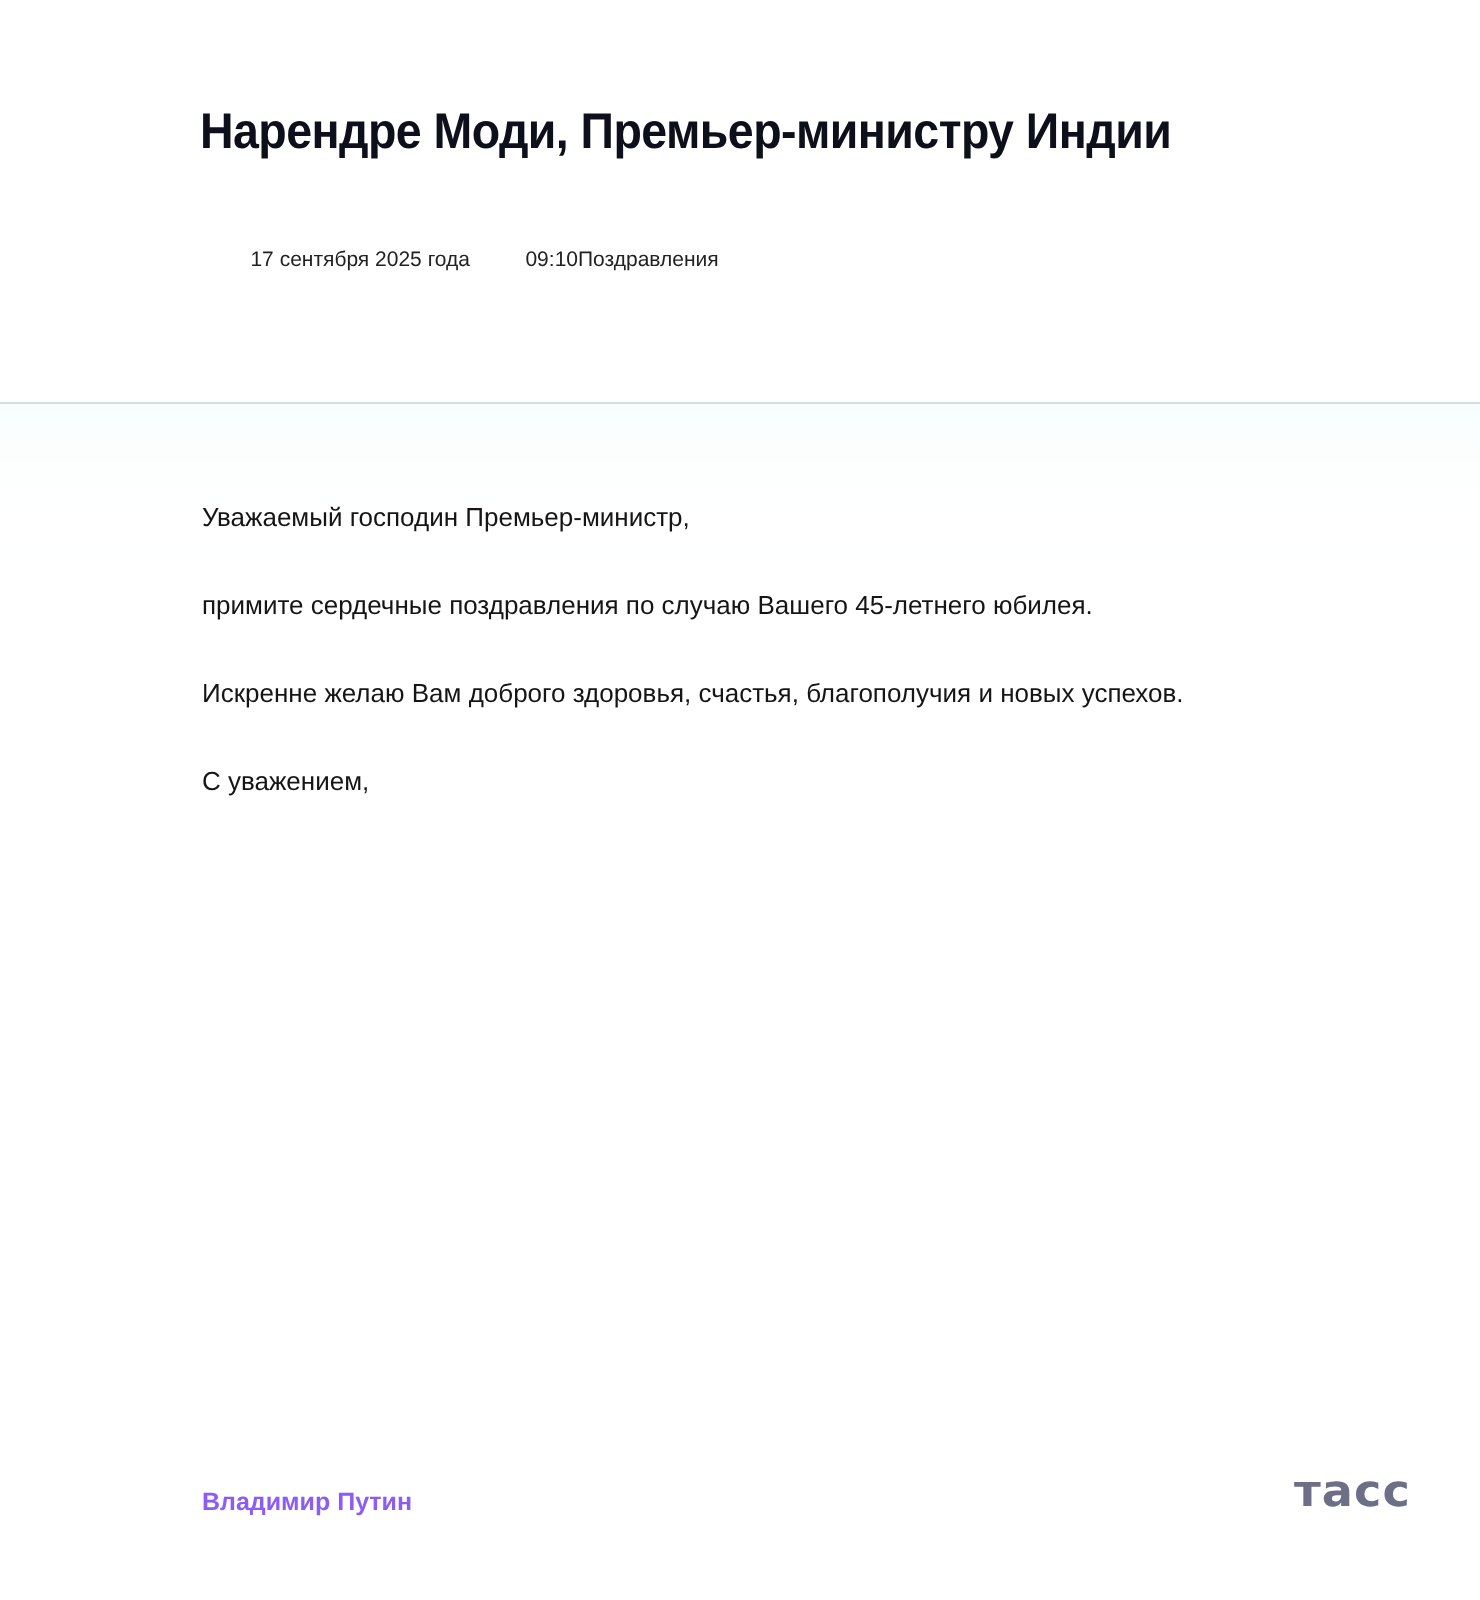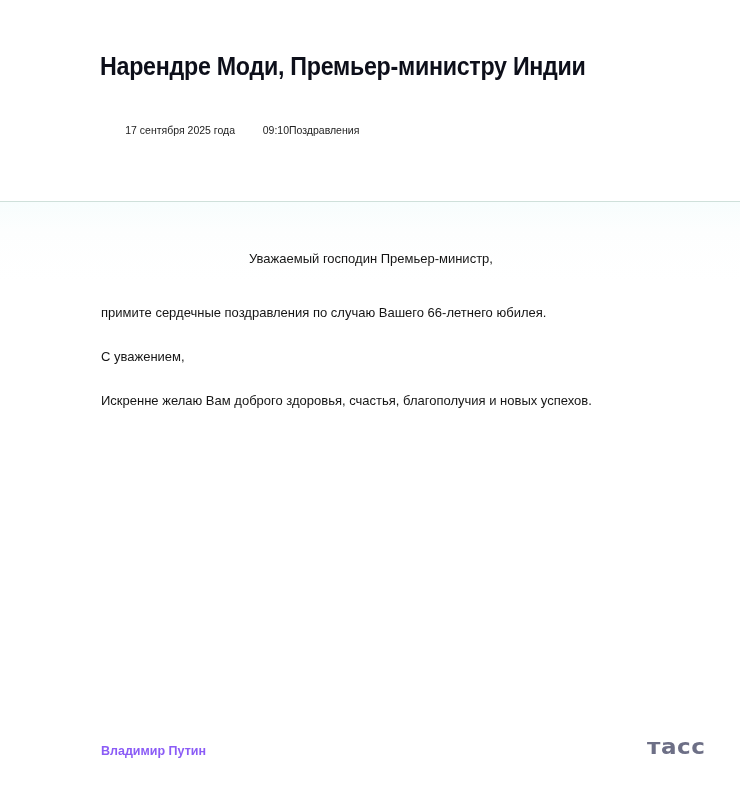--- a/index.html
+++ b/index.html
@@ -71,21 +71,21 @@
       left: 101px;
       top: 248px;
       width: 540px;
       font-size: 13px;
       line-height: 22px;
       color: #151515;
     }
     .letter p {
       margin: 0 0 22px 0;
     }
-    .letter .greeting { margin-bottom: 32px; text-align: center; }
+    .letter .greeting { margin-bottom: 22px; }
     .signature {
       position: absolute;
       left: 101px;
       top: 744px;
       font-size: 12.5px;
       font-weight: bold;
       color: #8b5cf6;
       white-space: nowrap;
     }
     .logo {
@@ -110,20 +110,20 @@
   <div class="meta">
     <span class="date">17 сентября 2025 года</span><span class="time">09:10</span><span class="category">Поздравления</span>
   </div>
 </div>
 
 <div class="divider"></div>
 <div class="content-bg"></div>
 
 <div class="letter">
   <p class="greeting">Уважаемый господин Премьер-министр,</p>
-  <p>примите сердечные поздравления по случаю Вашего 66-летнего юбилея.</p>
+  <p>примите сердечные поздравления по случаю Вашего 45-летнего юбилея.</p>
+  <p>Искренне желаю Вам доброго здоровья, счастья, благополучия и новых успехов.</p>
   <p>С уважением,</p>
-  <p>Искренне желаю Вам доброго здоровья, счастья, благополучия и новых успехов.</p>
 </div>
 
 <div class="signature">Владимир Путин</div>
 
 <div class="logo">тасс</div>
 
 </body></html>

